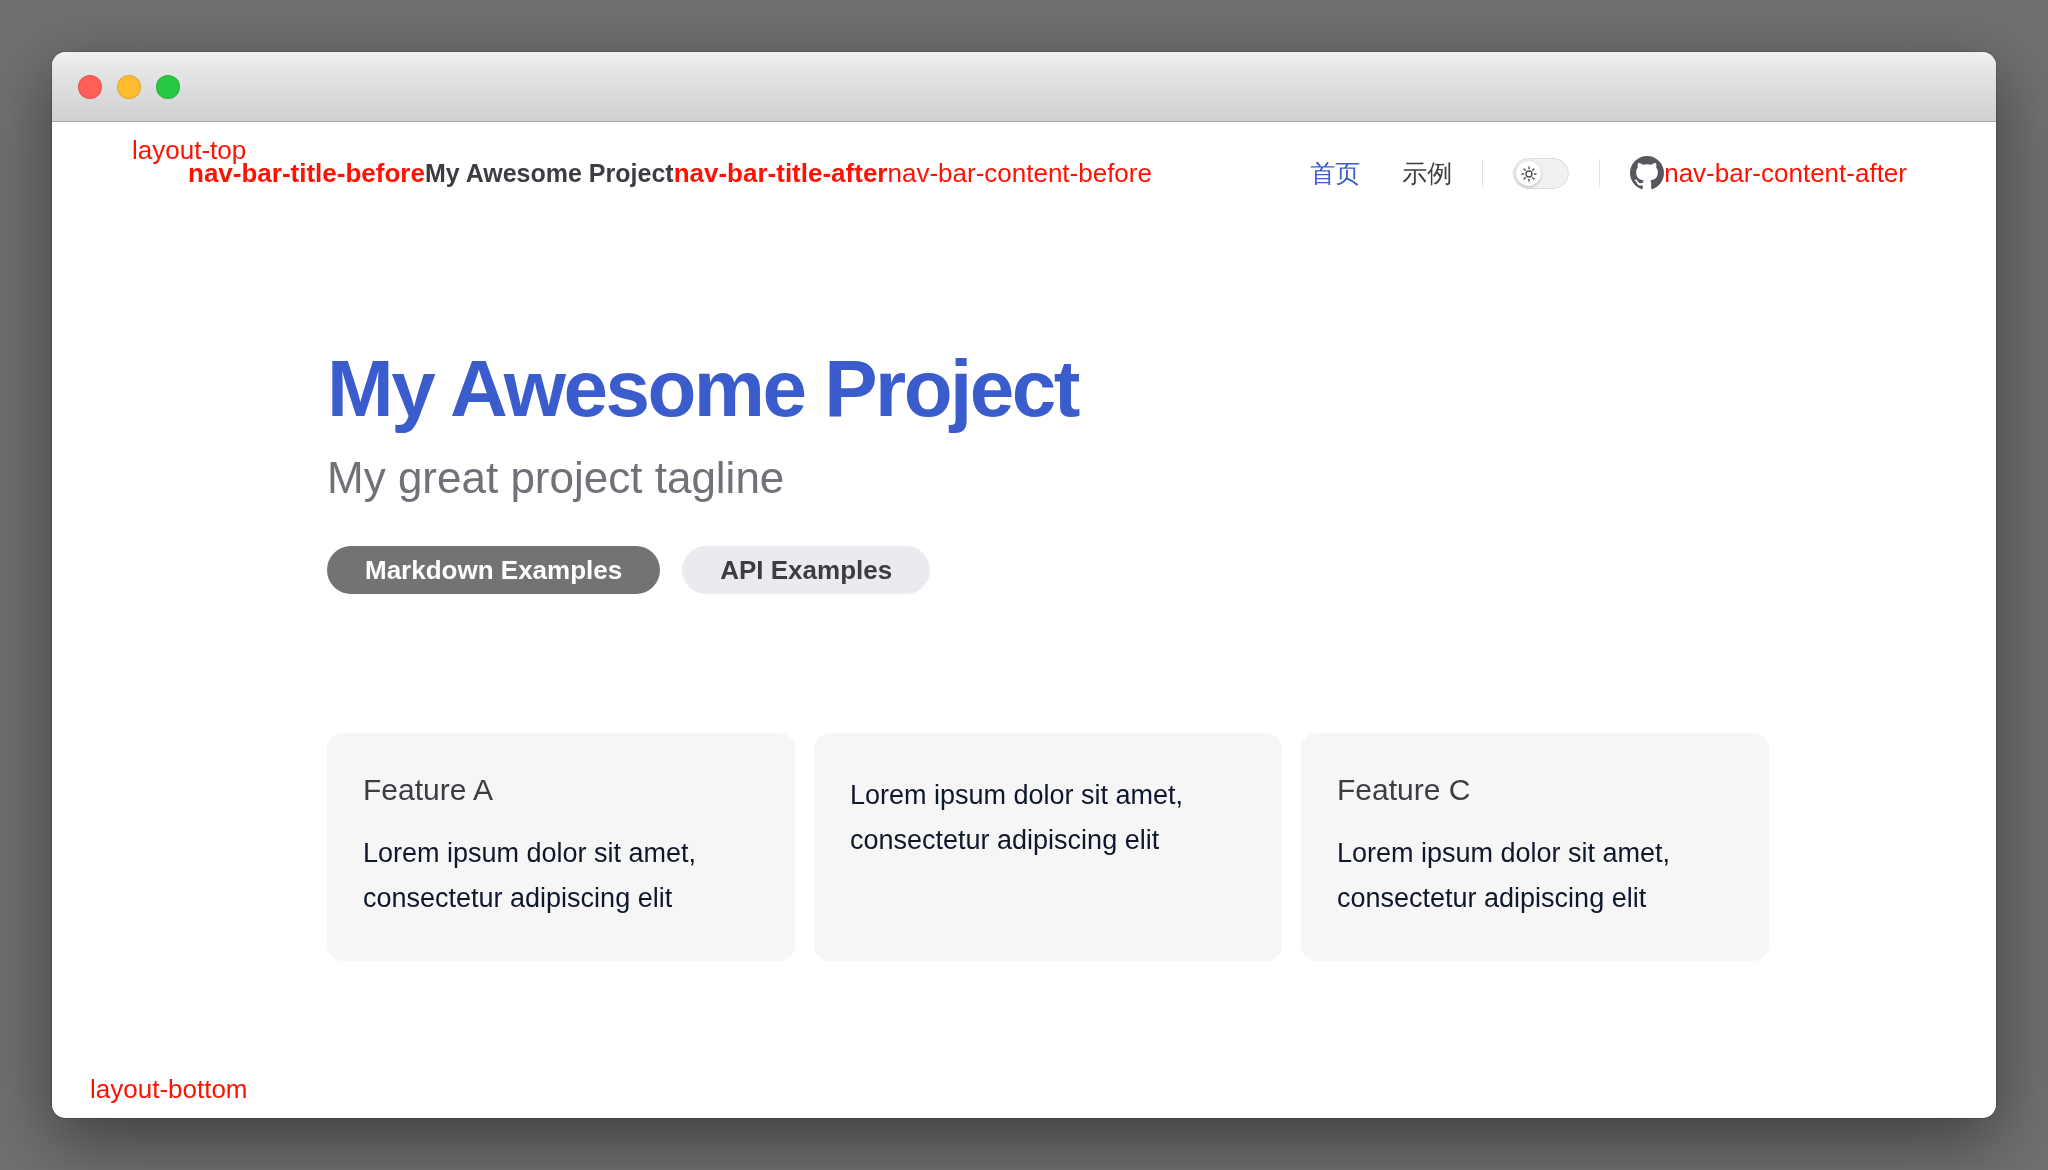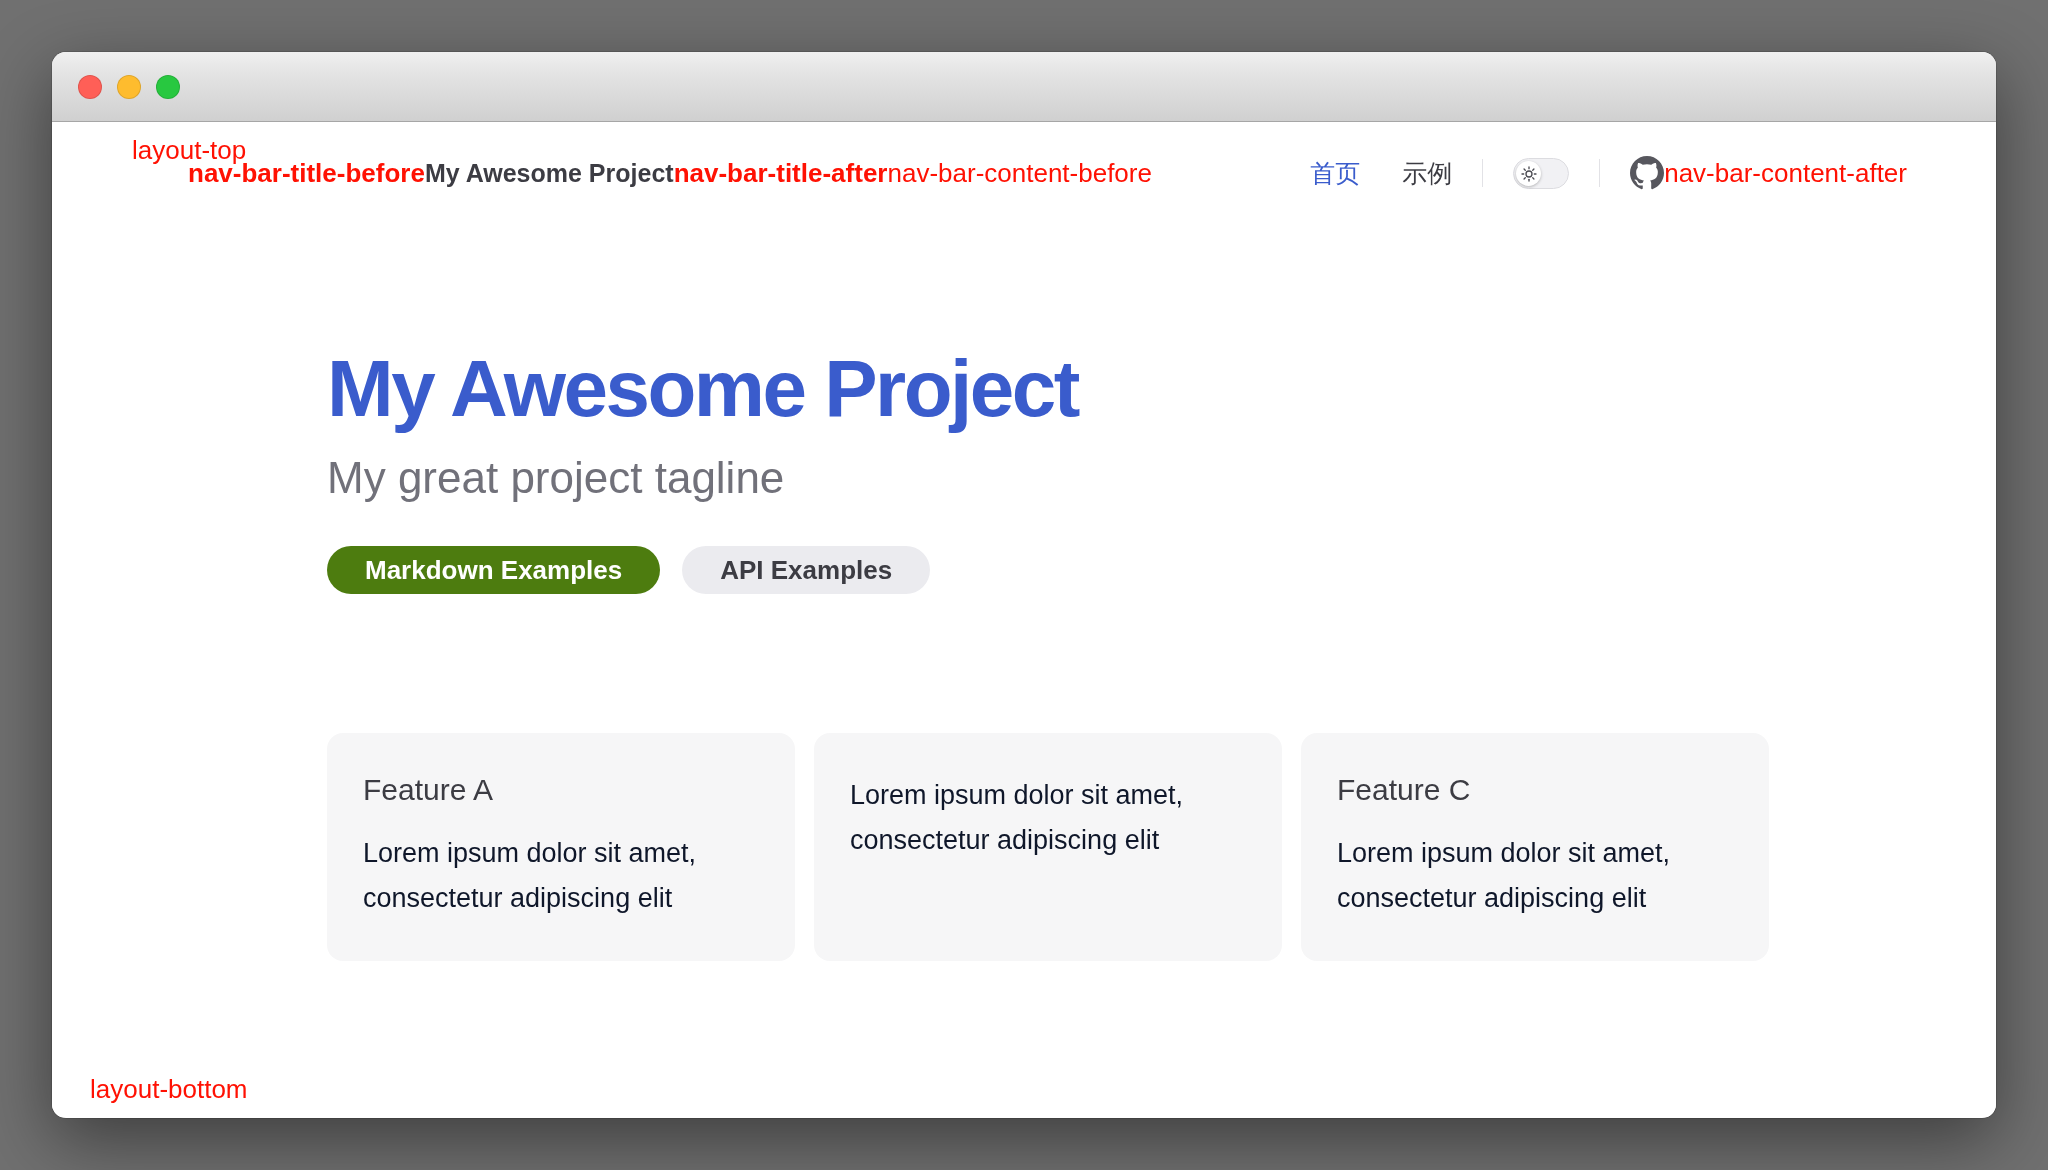--- a/index.html
+++ b/index.html
@@ -104,21 +104,21 @@
     height: 48px;
     padding: 0 38px;
     border-radius: 24px;
     border: none;
     font-family: "Liberation Sans", sans-serif;
     font-size: 26px;
     font-weight: 600;
     cursor: pointer;
     white-space: nowrap;
   }
-  .btn.brand { background: #4d7c0f; color: #ffffff; }
+  .btn.brand { background: #737373; color: #ffffff; }
   .btn.alt   { background: #ebebef; color: #3c3c43; }
 
   
   .features {
     position: absolute;
     left: 275px; top: 611px;
     width: 1442px;
     display: grid;
     grid-template-columns: 1fr 1fr 1fr;
     gap: 19px;

